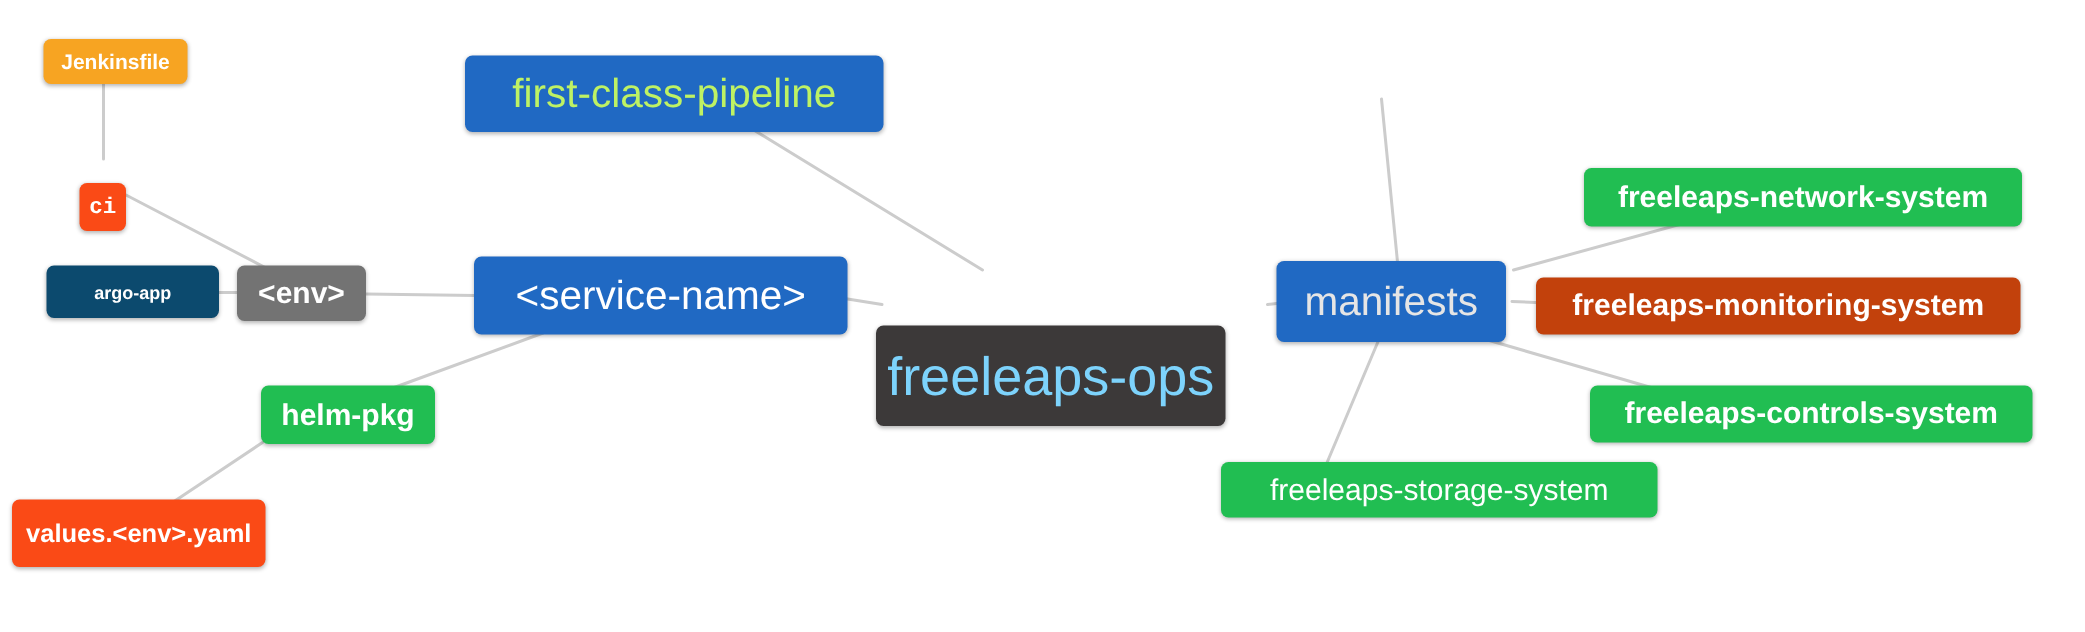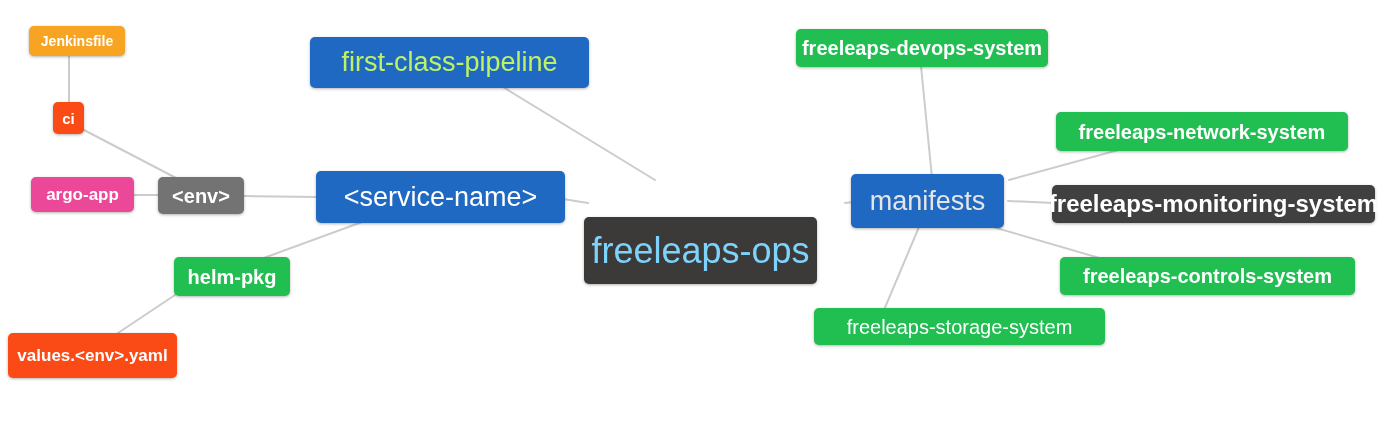--- a/index.html
+++ b/index.html
@@ -52,27 +52,26 @@
       <line x1="563" y1="199" x2="588" y2="203" stroke="#cccccc" stroke-width="2" stroke-linecap="round"></line>
       <line x1="845" y1="203" x2="854" y2="202" stroke="#cccccc" stroke-width="2" stroke-linecap="round"></line>
       <line x1="921" y1="66" x2="932" y2="178" stroke="#cccccc" stroke-width="2" stroke-linecap="round"></line>
       <line x1="1009" y1="180" x2="1122" y2="149" stroke="#cccccc" stroke-width="2" stroke-linecap="round"></line>
       <line x1="1008" y1="201" x2="1054" y2="203" stroke="#cccccc" stroke-width="2" stroke-linecap="round"></line>
       <line x1="986" y1="225" x2="1103" y2="259" stroke="#cccccc" stroke-width="2" stroke-linecap="round"></line>
       <line x1="919" y1="227" x2="884" y2="310" stroke="#cccccc" stroke-width="2" stroke-linecap="round"></line>
     </svg>
 
 <div class="node" style="left: 29px; top: 26px; width: 96px; height: 30px; font-size: 14px; font-weight: 700; background: rgb(247, 164, 34); color: rgb(255, 255, 255);">Jenkinsfile</div>
-    <div class="node" style="left: 53px; top: 102px; width: 31px; height: 32px; font-size: 15px; font-weight: 700; background: rgb(250, 74, 22); color: rgb(255, 255, 255);">ci</div>
-    <div class="node" style="left: 31px; top: 177px; width: 103px; height: 35px; font-size: 17px; font-weight: 700; background: #ec4899; color: rgb(255, 255, 255);">argo-app</div>
+    <div class="node" style="left: 53px; top: 122px; width: 31px; height: 32px; font-size: 15px; font-weight: 700; background: rgb(250, 74, 22); color: rgb(255, 255, 255); font-family: Liberation Mono, monospace;">ci</div>
+    <div class="node" style="left: 31px; top: 177px; width: 115px; height: 35px; font-size: 12px; font-weight: 700; background: #0c4a6e; color: rgb(255, 255, 255);">argo-app</div>
     <div class="node" style="left: 158px; top: 177px; width: 86px; height: 37px; font-size: 20px; font-weight: 700; background: #737373; color: rgb(255, 255, 255);">&lt;env&gt;</div>
     <div class="node" style="left: 310px; top: 37px; width: 279px; height: 51px; font-size: 27px; font-weight: 400; background: rgb(32, 105, 195); color: #bef264;">first-class-pipeline</div>
     <div class="node" style="left: 316px; top: 171px; width: 249px; height: 52px; font-size: 27px; font-weight: 400; background: rgb(32, 105, 195); color: rgb(255, 255, 255);">&lt;service-name&gt;</div>
     <div class="node" style="left: 147px; top: 257px; width: 116px; height: 39px; font-size: 20px; font-weight: 700; background: rgb(33, 190, 82); color: rgb(255, 255, 255); margin-left: 27px;">helm-pkg</div>
     <div class="node" style="left: 8px; top: 333px; width: 169px; height: 45px; font-size: 17px; font-weight: 700; background: rgb(250, 74, 22); color: rgb(255, 255, 255);">values.&lt;env&gt;.yaml</div>
     <div class="node" style="left: 584px; top: 172px; width: 233px; height: 67px; font-size: 36px; font-weight: 400; background: rgb(60, 57, 57); color: #7dd3fc; margin-top: 45px;">freeleaps-ops</div>
     <div class="node" style="left: 851px; top: 174px; width: 153px; height: 54px; font-size: 27px; font-weight: 400; background: rgb(32, 105, 195); color: #e5e5e5;">manifests</div>
-    <div class="node" style="left: 796px; top: 29px; width: 252px; height: 38px; font-size: 20px; font-weight: 700; background: rgb(33, 190, 82); color: rgb(255, 255, 255);">freeleaps-devops-system</div>
     <div class="node" style="left: 1056px; top: 112px; width: 292px; height: 39px; font-size: 20px; font-weight: 700; background: rgb(33, 190, 82); color: rgb(255, 255, 255);">freeleaps-network-system</div>
-    <div class="node" style="left: 1052px; top: 185px; width: 323px; height: 38px; font-size: 24px; font-weight: 700; background: #404040; color: rgb(255, 255, 255);">freeleaps-monitoring-system</div>
+    <div class="node" style="left: 1024px; top: 185px; width: 323px; height: 38px; font-size: 20px; font-weight: 700; background: #c2410c; color: rgb(255, 255, 255);">freeleaps-monitoring-system</div>
     <div class="node" style="left: 1060px; top: 257px; width: 295px; height: 38px; font-size: 20px; font-weight: 700; background: rgb(33, 190, 82); color: rgb(255, 255, 255);">freeleaps-controls-system</div>
     <div class="node" style="left: 814px; top: 308px; width: 291px; height: 37px; font-size: 20px; font-weight: 400; background: rgb(33, 190, 82); color: rgb(255, 255, 255);">freeleaps-storage-system</div>
   </div>
 
 </body></html>

